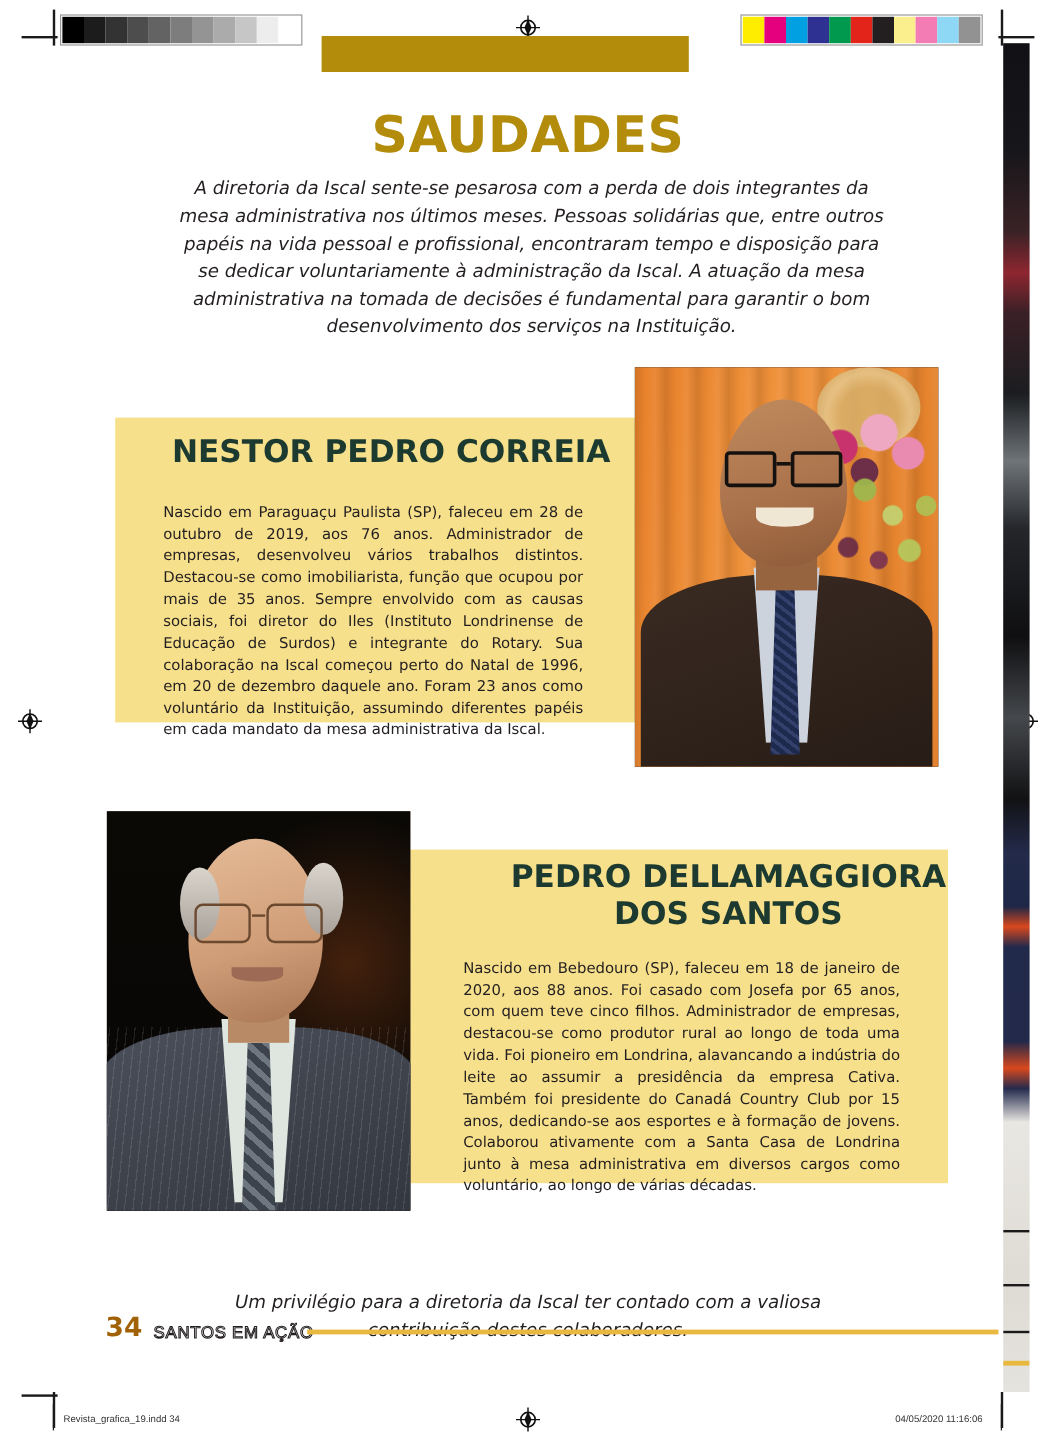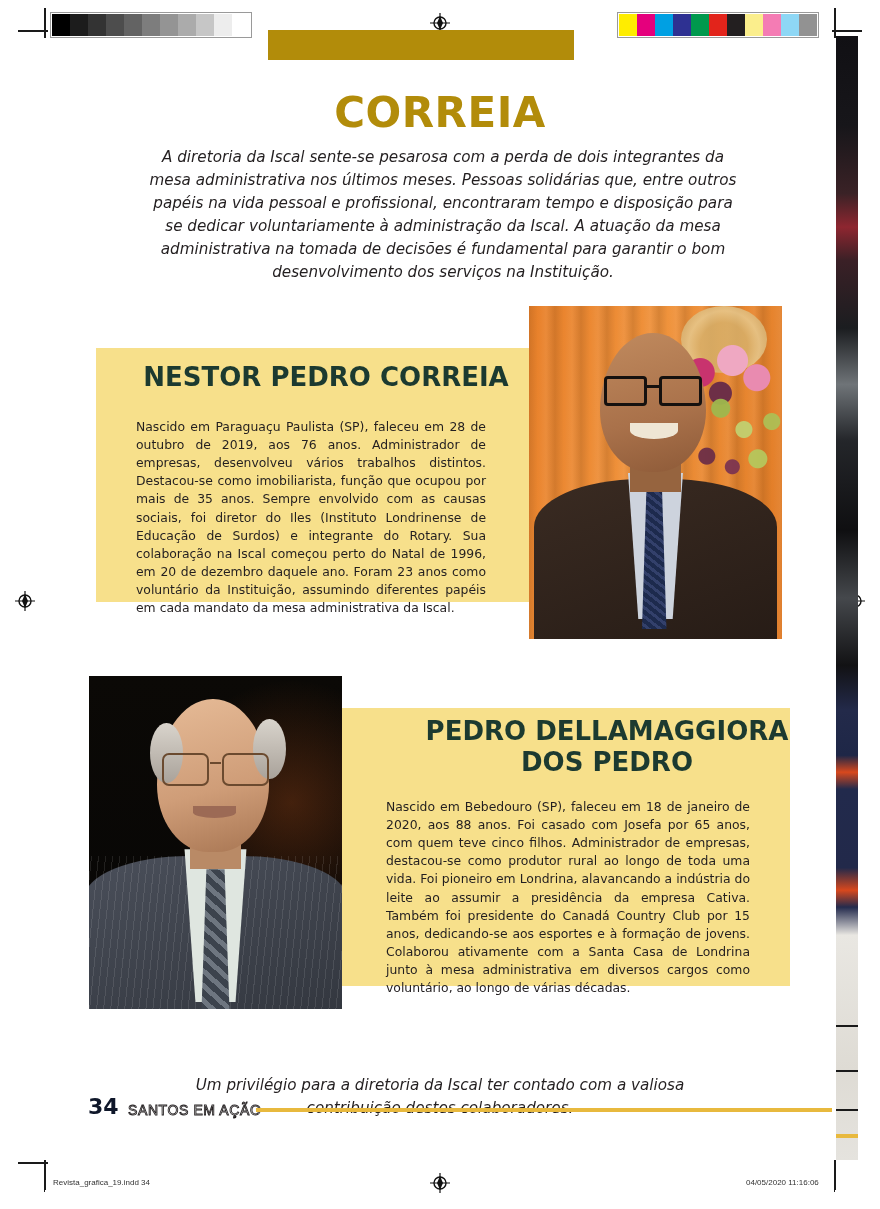--- a/index.html
+++ b/index.html
@@ -189,21 +189,21 @@
     line-height: 1.5;
     color: #231f20;
     font-family: "DejaVu Sans", sans-serif;
     margin-top: 40px;
   }
 
   
   .footer { position: absolute; left: 0; top: 1096px; width: 880px; height: 30px; }
   .folio {
     position: absolute; left: 88px; top: -2px;
-    font-size: 22px; font-weight: bold; color: #0f172a;
+    font-size: 22px; font-weight: bold; color: #a16207;
     font-family: "DejaVu Sans", sans-serif;
   }
   .pub-name {
     position: absolute; left: 128px; top: 6px;
     font-size: 14px; letter-spacing: 0.6px;
     color: #ffffff;
     -webkit-text-stroke: 0.9px #231f20;
     font-family: "Liberation Sans", sans-serif;
   }
   .footer-rule {
@@ -312,21 +312,21 @@
       <i style="background: rgb(35, 31, 32);"></i>
       <i style="background: rgb(251, 238, 140);"></i>
       <i style="background: rgb(244, 124, 180);"></i>
       <i style="background: rgb(142, 215, 245);"></i>
       <i style="background: rgb(146, 146, 146);"></i>
     </div>
 </div>
 
 <div class="gold-banner"></div>
 
-<h1 class="page-title">CORREIA</h1>
+<h1 class="page-title">SAUDADES</h1>
 
 <p class="intro">A diretoria da Iscal sente-se pesarosa com a perda de dois integrantes da mesa administrativa nos últimos meses. Pessoas solidárias que, entre outros papéis na vida pessoal e profissional, encontraram  tempo e disposição para se dedicar  voluntariamente à administração da Iscal. A atuação da mesa administrativa na tomada de decisões é fundamental para garantir o bom desenvolvimento dos serviços na Instituição.</p>
 
 <section class="profile">
   <div class="panel" style="left:96px; top:348px; width:554px; height:254px;"></div>
 
   <h2 class="profile-name" style="left:96px; top:362px; width:460px; text-align:center;">NESTOR PEDRO CORREIA</h2>
 
   <p class="profile-body" style="left:136px; top:418px; width:350px;">Nascido em Paraguaçu Paulista (SP), faleceu em 28 de outubro de 2019, aos 76 anos. Administrador de empresas, desenvolveu vários trabalhos distintos. Destacou-se como imobiliarista, função que ocupou por mais de 35 anos. Sempre envolvido com as causas sociais, foi diretor do Iles (Instituto Londrinense de Educação de Surdos) e integrante do Rotary. Sua colaboração na Iscal começou perto do Natal de 1996, em 20 de dezembro daquele ano. Foram 23 anos como voluntário da Instituição, assumindo diferentes papéis em cada mandato da mesa administrativa da Iscal.</p>
 
@@ -350,21 +350,21 @@
       <div class="mouth" style="left:40%; top:35%; width:19%; height:5%; background:#efe6d4;"></div>
     </div>
   </div>
 </section>
 
 <section class="profile">
   <div class="panel" style="left:228px; top:708px; width:562px; height:278px;"></div>
 
   <h2 class="profile-name" style="left:342px; top:716px; width:530px; text-align:center;">
     <span>PEDRO DELLAMAGGIORA</span><br>
-    <span>DOS PEDRO</span>
+    <span>DOS SANTOS</span>
   </h2>
 
   <p class="profile-body" style="left:386px; top:798px; width:364px;">Nascido em Bebedouro (SP), faleceu em 18 de janeiro de 2020, aos 88 anos. Foi casado com Josefa por 65 anos, com quem teve cinco filhos. Administrador de empresas, destacou-se como produtor rural ao longo de toda uma vida. Foi pioneiro em Londrina, alavancando a indústria do leite ao assumir a presidência da empresa Cativa. Também foi presidente do Canadá Country Club por 15 anos, dedicando-se aos esportes e à formação de jovens.  Colaborou ativamente com a Santa Casa de Londrina junto à mesa administrativa em diversos cargos como voluntário, ao longo de várias décadas.</p>
 
   <div class="photo" style="left:89px; top:676px; width:253px; height:333px;">
     <div class="scene">
       <div class="darkbg"></div>
 
       <div class="torso p2-torso" style="left:-2%; top:54%; width:104%; height:46%; border-radius:40% 40% 0 0 / 28% 28% 0 0;">
         <div class="pinstripe"></div>

